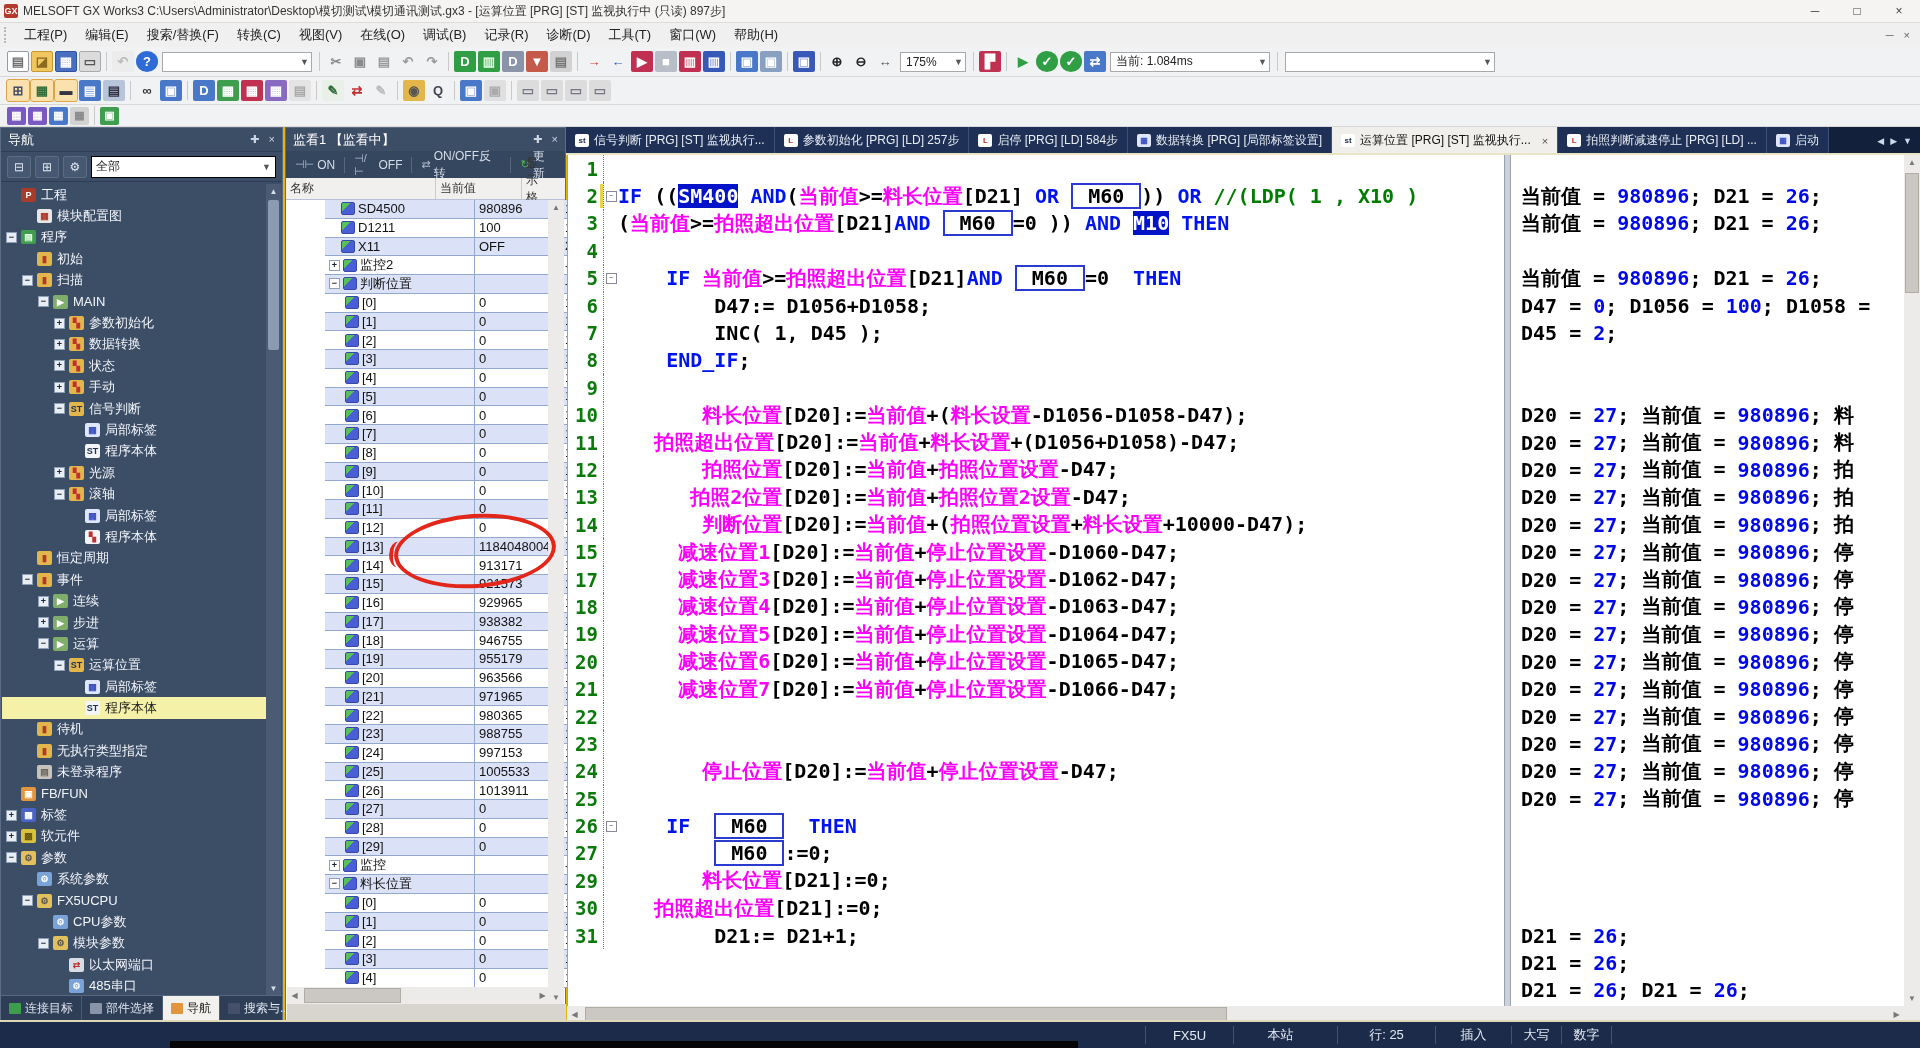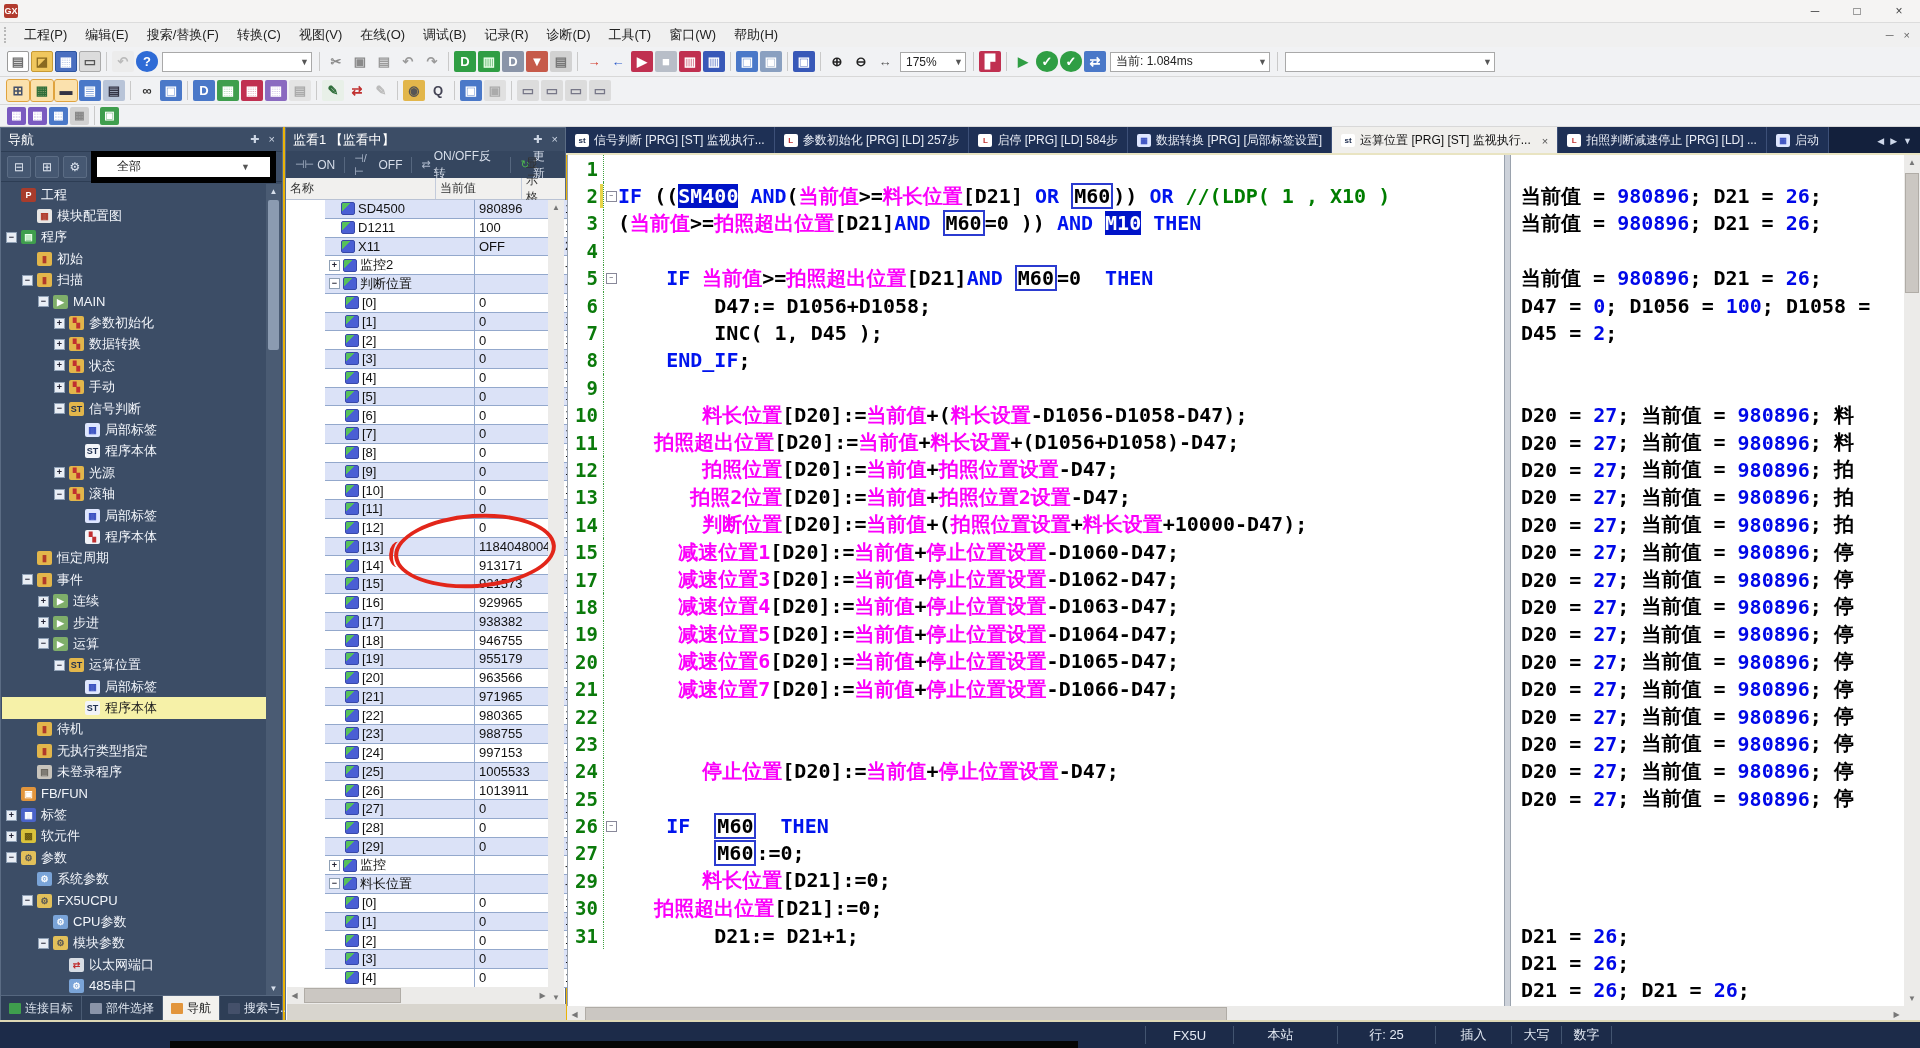--- a/index.html
+++ b/index.html
@@ -30,21 +30,21 @@
   .tab.active{background:#f0efec;color:#111;}
   .tab .closex{margin-left:6px;color:#555;font-size:11px;}
   .tabnav{margin-left:auto;display:flex;align-items:center;gap:6px;color:#cfd8ea;font-size:9px;padding:0 8px;}
   .editor-topline{position:absolute;left:566px;top:153px;width:1354px;height:2px;background:#e9e4c2;}
   
   .nav-panel{position:absolute;left:0;top:127px;width:283px;height:895px;background:#3c4d66;border:1px solid #5b6c84;box-sizing:border-box;}
   .phead{height:23px;display:flex;align-items:center;color:#fff;font-size:13px;padding:0 7px;}
   .phead .hico{margin-left:auto;display:flex;gap:9px;color:#cdd6e4;font-size:11px;}
   .nav-toolbar{height:29px;display:flex;align-items:center;gap:4px;padding:0 6px;border-top:1px solid #2d3d54;border-bottom:1px solid #2d3d54;}
   .nico-btn{width:22px;height:20px;border:1px solid #5b6c84;border-radius:2px;display:flex;align-items:center;justify-content:center;color:#dfe6f0;font-size:12px;background:#465872;}
-  .nav-combo{flex:1;height:20px;background:#fff;border:6px solid #000000;font-size:12px;display:flex;align-items:center;justify-content:space-between;padding:0 20px;color:#222;}
+  .nav-combo{flex:1;height:20px;background:#fff;border:1px solid #000000;font-size:12px;display:flex;align-items:center;justify-content:space-between;padding:0 4px;color:#222;}
   .tree{position:absolute;left:1px;right:16px;top:56px;bottom:25px;overflow:hidden;}
   .trow{height:21.4px;display:flex;align-items:center;color:#f2f5fa;font-size:13px;white-space:nowrap;}
   .trow.sel{background:#f6f1a8;color:#222;}
   .texp{width:11px;height:11px;background:#e9eef5;border:1px solid #8fa0b5;color:#223;font-size:9px;line-height:9px;text-align:center;flex:none;margin-right:4px;box-sizing:border-box;font-weight:bold;}
   .texp.none{visibility:hidden;}
   .nicon{width:15px;height:14px;border-radius:2px;font-size:9px;font-weight:bold;display:flex;align-items:center;justify-content:center;flex:none;margin-right:5px;}
   .tree-scroll{position:absolute;right:1px;top:56px;bottom:25px;width:15px;background:#4a5b73;}
   .tsc-arrow{height:15px;display:flex;align-items:center;justify-content:center;color:#d7dfeb;font-size:8px;}
   .tsc-thumb{position:absolute;left:2px;top:16px;width:11px;height:150px;background:#8b9bb1;border-radius:2px;}
   .tsc-bot{position:absolute;bottom:0;width:100%;}
@@ -82,21 +82,21 @@
   .cl{height:27.4px;display:flex;align-items:center;}
   .ln{width:36px;flex:none;text-align:right;padding-right:5px;color:#0b7a0b;font:bold 19px "DejaVu Sans Mono",monospace;border-right:1px dotted #3f9e3f;height:100%;display:flex;align-items:center;justify-content:flex-end;box-sizing:border-box;position:relative;}
   .ln .ymark{position:absolute;right:0;top:2px;bottom:2px;width:3px;background:#e8d44a;}
   .fm{width:14px;flex:none;display:flex;align-items:center;justify-content:center;}
   .fm .fbox{width:9px;height:9px;border:1px solid #889;font-size:7px;line-height:7px;text-align:center;color:#334;background:#fff;}
   .ct{margin:0;font:bold 20px "DejaVu Sans Mono",monospace;white-space:pre;color:#000;}
   .ct .kw{color:#0014ee;}
   .ct .lbl{color:#fb00fb;}
   .ct .cmt{color:#007d00;}
   .ct .on{background:#0013c8;color:#fff;}
-  .ct .box{border:2px solid #2b3bd0;padding:0 1px;display:inline-block;line-height:22px;}
+  .ct .box{border:2px solid #2b3bd0;padding:0 15px;display:inline-block;line-height:22px;}
   .splitter{position:absolute;left:1504px;top:155px;width:7px;height:851px;background:#cdd2da;border-left:1px solid #9aa2ad;border-right:1px solid #9aa2ad;box-sizing:border-box;}
   .monitor{position:absolute;left:1511px;top:155px;width:393px;height:851px;background:#fff;overflow:hidden;}
   .ml{height:27.4px;display:flex;align-items:center;padding-left:10px;font:bold 20px "DejaVu Sans Mono",monospace;white-space:pre;}
   .ml .mn{color:#000;}
   .ml .mv{color:#0008e8;}
   .vscroll{position:absolute;left:1904px;top:155px;width:16px;height:851px;background:#ecebe9;}
   .vs-thumb{position:absolute;left:1px;top:18px;width:14px;height:120px;background:#cbc7c2;border:1px solid #b0aca6;box-sizing:border-box;}
   .hscroll{position:absolute;left:567px;top:1006px;width:1337px;height:16px;background:#ecebe9;display:flex;align-items:center;}
   .hs-thumb{width:640px;height:12px;background:#cbc7c2;border:1px solid #b0aca6;margin-left:3px;}
   .corner{position:absolute;left:1904px;top:1006px;width:16px;height:16px;background:#ecebe9;}
@@ -106,20 +106,21 @@
   .stcell{height:18px;display:flex;align-items:center;padding:0 10px;border-left:1px solid #42546f;white-space:nowrap;box-sizing:border-box;}
   .blackstrip{position:absolute;left:170px;top:1041px;width:908px;height:7px;background:#060606;}
 </style>
 </head>
 <body>
 
 <div class="app">
 
   <div class="titlebar">
     <span class="appicon">GX</span>
+    <span>MELSOFT GX Works3 C:\Users\Administrator\Desktop\模切测试\模切通讯测试.gx3 - [运算位置 [PRG] [ST] 监视执行中 (只读) 897步]</span>
     <div class="wctrls">
       <span class="wctrl">─</span>
       <span class="wctrl">□</span>
       <span class="wctrl close">×</span>
     </div>
   </div>
 
   <div class="menubar" id="menubar">
     <span class="grip"></span>
   <span class="menu-item">工程(P)</span>

